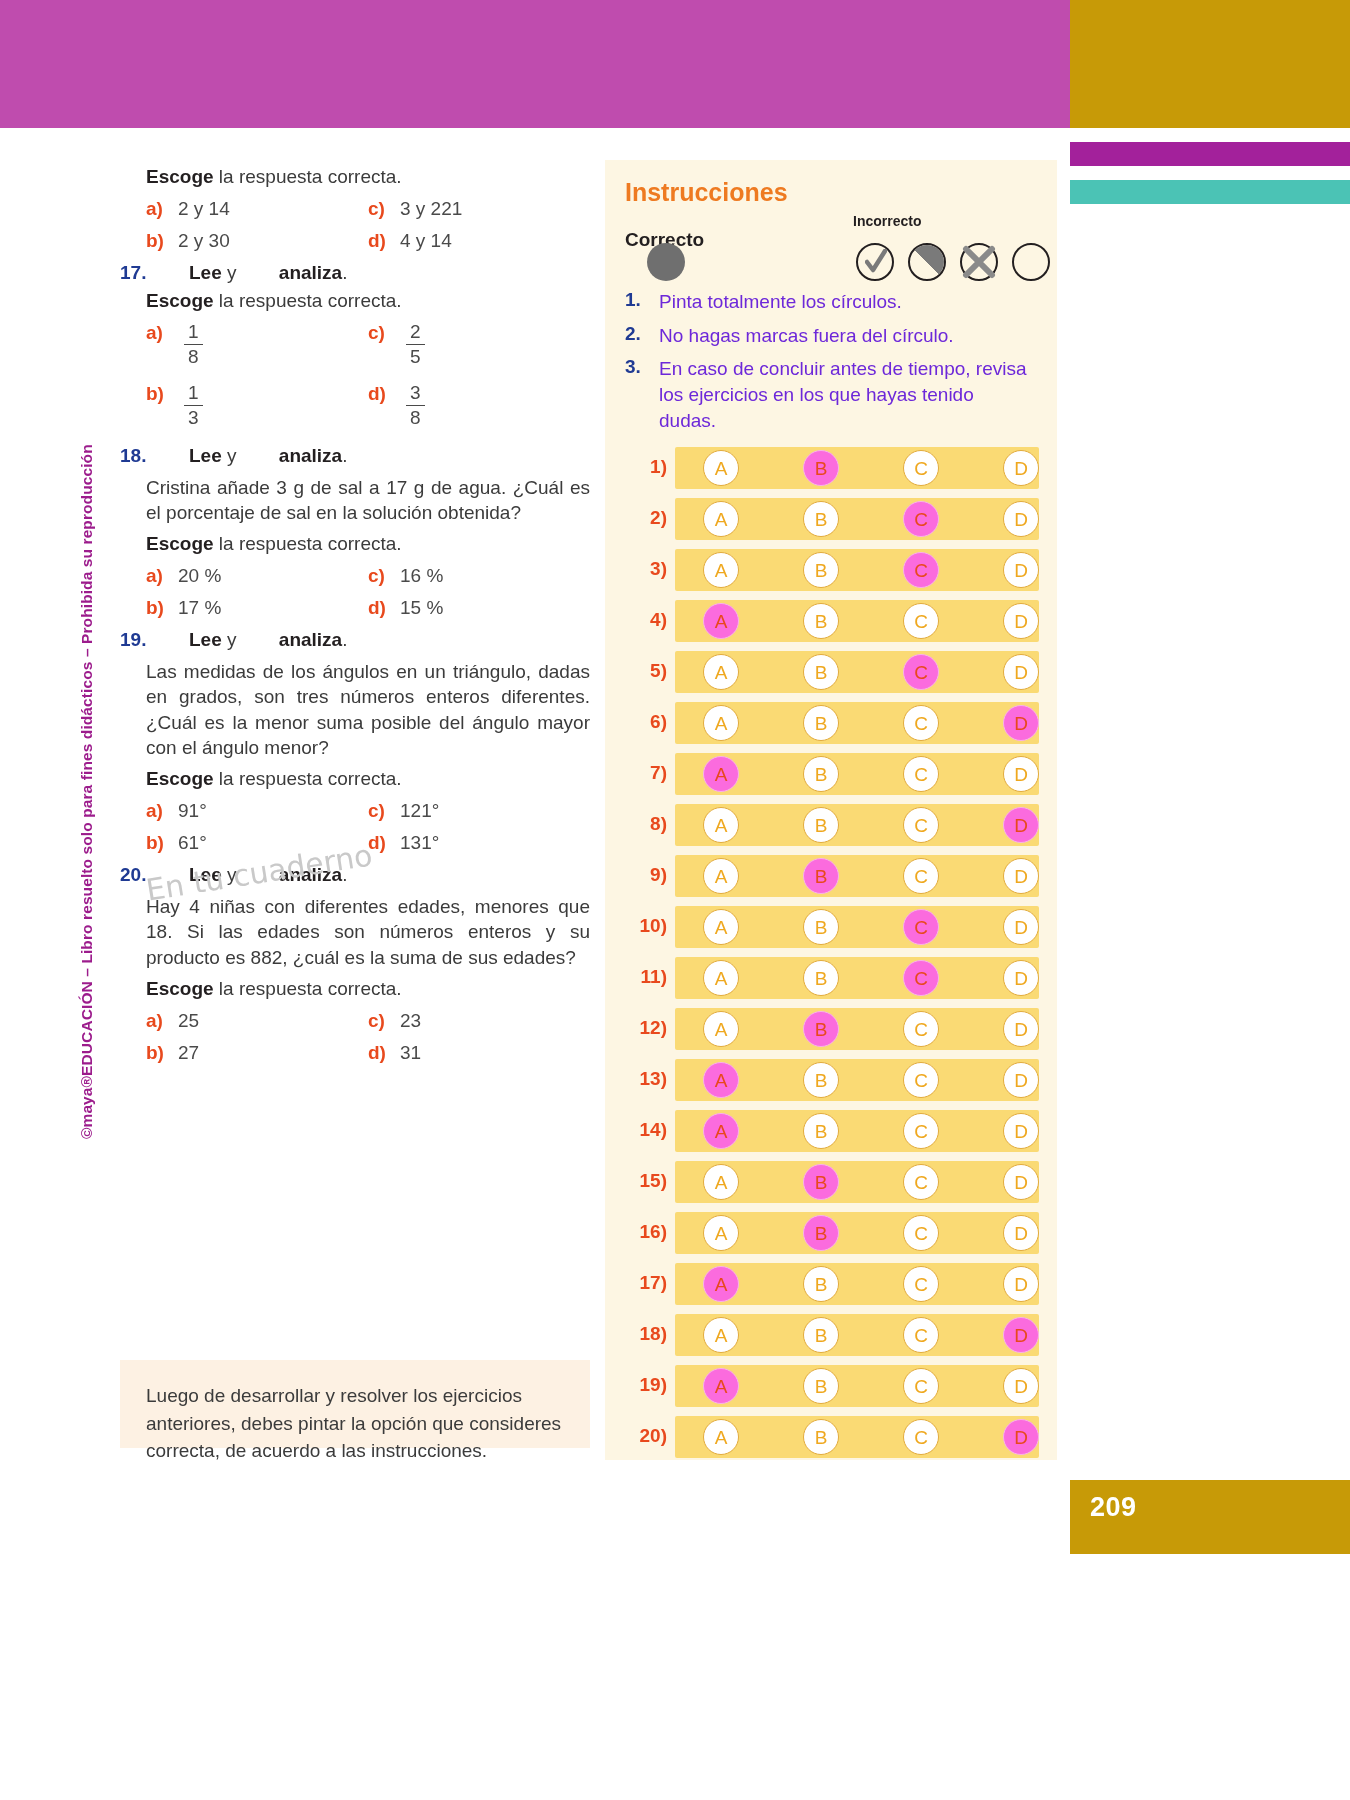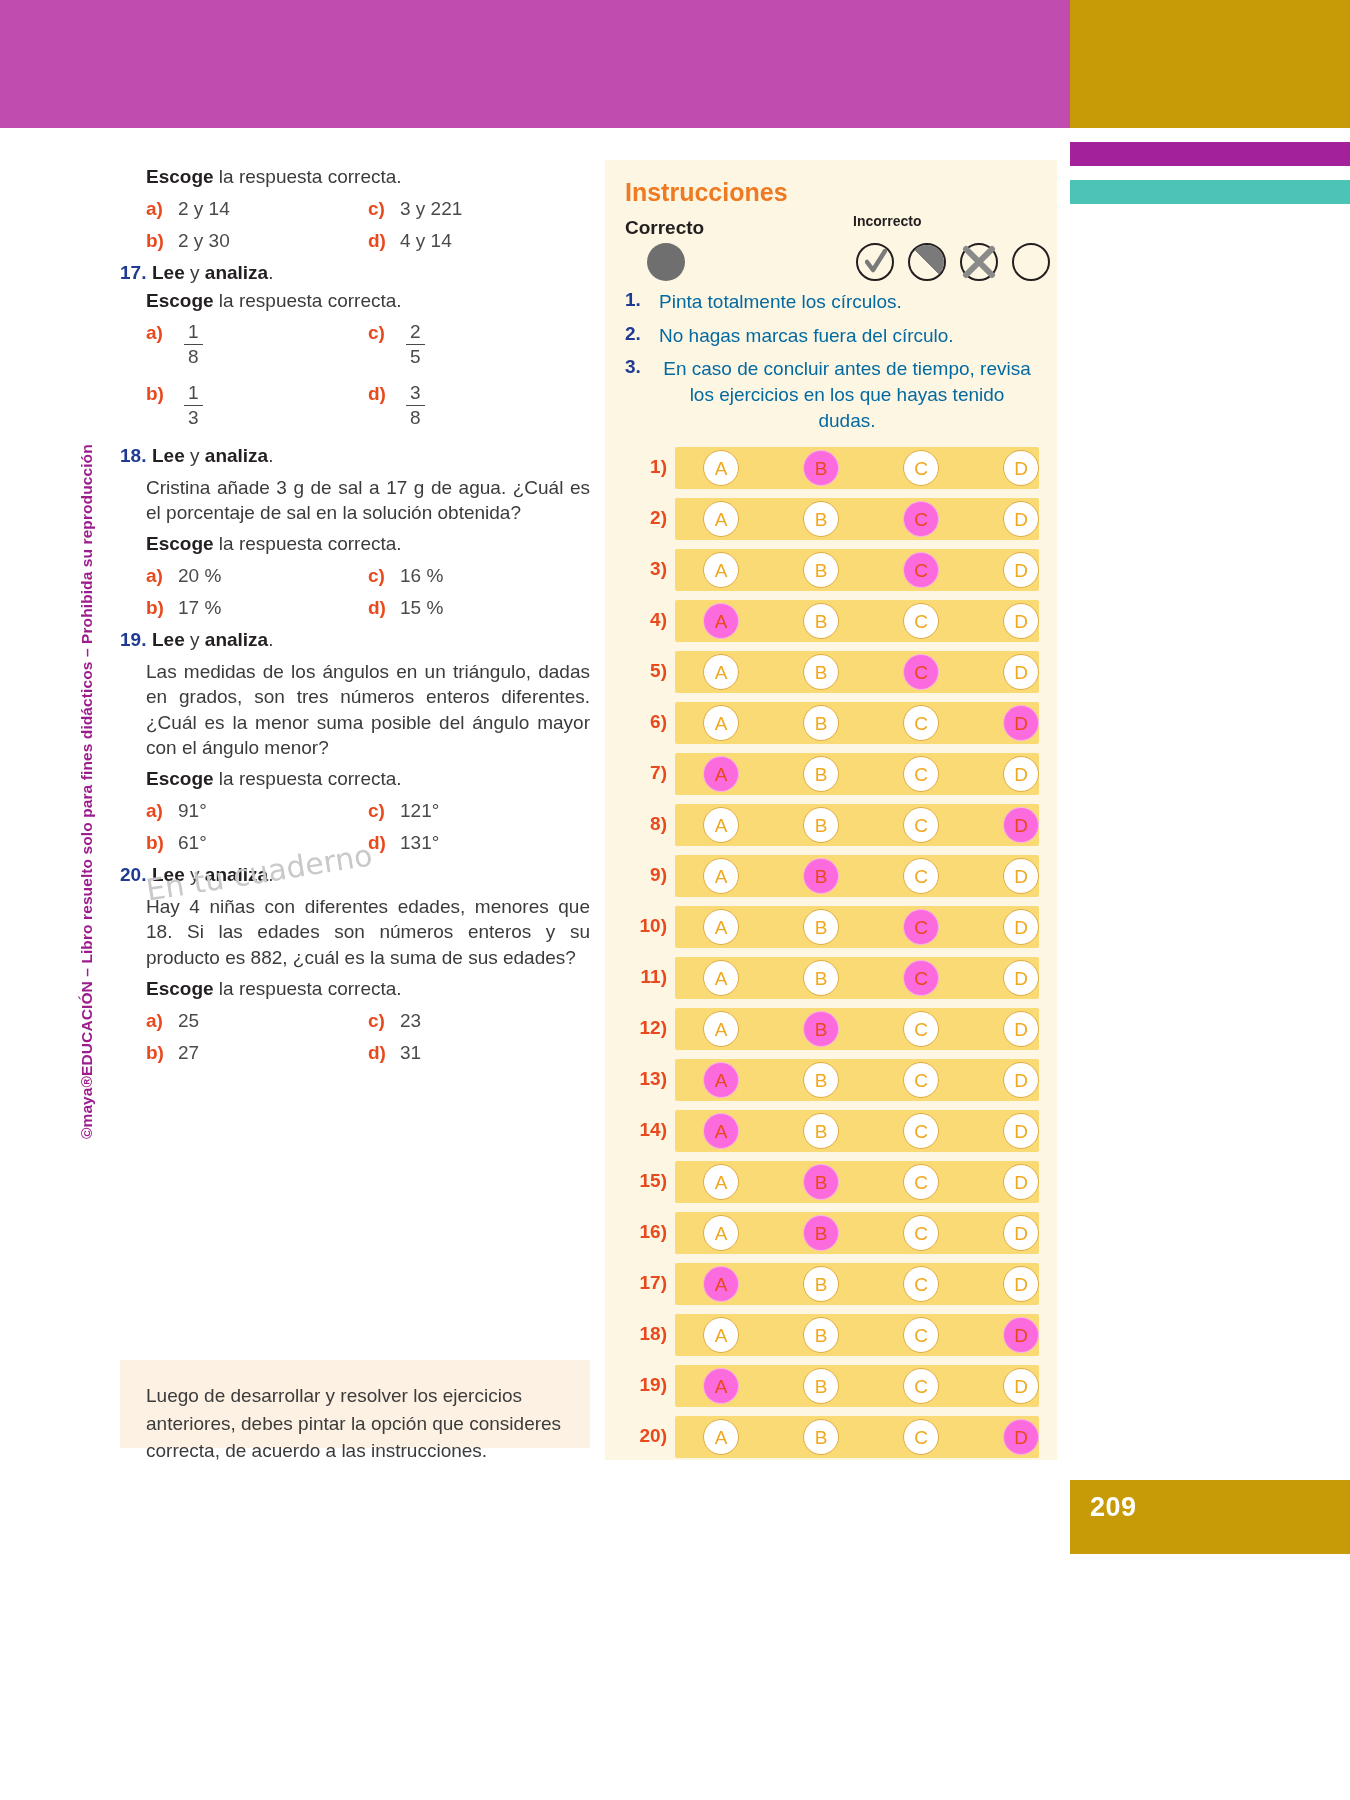--- a/index.html
+++ b/index.html
@@ -79,21 +79,21 @@
   .frac-box .num { display: block; padding: 0 4px; }
   .frac-box .bar { display: block; border-top: 1.6px solid #4a4a4a; height: 0; margin: 2px 0; }
   .frac-box .den { display: block; padding: 0 4px; }
 
   .q-item { display: flex; margin: 4px 0 2px 0; align-items: center; }
   .q-num {
     color: #1f3a93; font-weight: bold; font-size: 19px;
     width: 32px; flex: none; text-align: left;
   }
   .q-head { font-size: 19px; color: #3b3b3b; }
-  .q-head b { color: #231f20; }
+  .q-head b { color: #231f20; margin-left: 37px; }
 
   .q-body {
     font-size: 19px; color: #3b3b3b; margin: 8px 0 8px 26px;
     text-align: justify; line-height: 1.33;
   }
 
   .note-box {
     position: absolute; left: 120px; top: 1360px; width: 470px; height: 88px;
     background: #fdf1e3; padding: 22px 26px;
     font-size: 19px; color: #3b3b3b; line-height: 1.45;
@@ -106,21 +106,21 @@
     background: #fdf6e3;
   }
   .instr-title {
     margin: 18px 0 4px 20px; color: #ee7a21;
     font-size: 25px; font-weight: bold;
   }
   .cor-row {
     position: relative; height: 72px; margin: 6px 0 2px 0;
   }
   .cor-label {
-    position: absolute; left: 20px; top: 4px;
+    position: absolute; left: 20px; top: 16px;
     font-size: 19px; font-weight: bold; color: #231f20;
   }
   .inc-label {
     position: absolute; left: 248px; top: 0;
     font-size: 14px; font-weight: bold; color: #231f20;
   }
   .mark {
     position: absolute; top: 30px;
     width: 38px; height: 38px; border-radius: 50%;
   }
@@ -145,21 +145,21 @@
   .mark .xmark {
     position: absolute; left: -4px; top: -4px; width: 42px; height: 42px;
   }
 
   .instr-list { margin: 4px 0 0 0; }
   .instr-line { display: flex; margin: 0 22px 8px 20px; }
   .instr-n {
     color: #1f3a93; font-weight: bold; font-size: 19px;
     width: 34px; flex: none;
   }
-  .instr-t { font-size: 19px; color: #0369a1; line-height: 1.35; text-align: center; }
+  .instr-t { font-size: 19px; color: #6d28d9; line-height: 1.35; }
 
   
   .grid { margin-top: 14px; position: relative; }
   .grow {
     position: relative; height: 42px; margin: 0 18px 9px 18px;
   }
   .grow-num {
     position: absolute; left: 0; top: 9px; width: 44px;
     text-align: right; color: #e8491d; font-weight: bold; font-size: 19px;
   }

